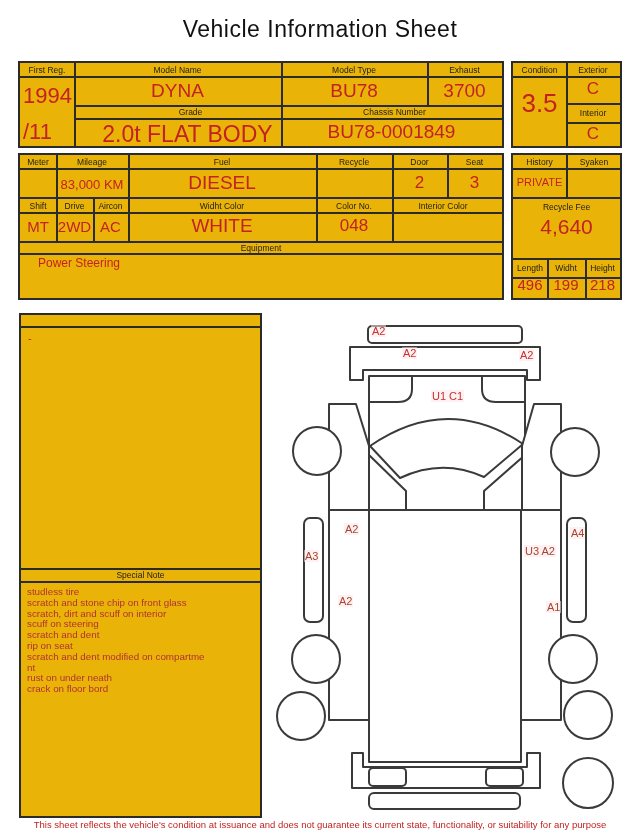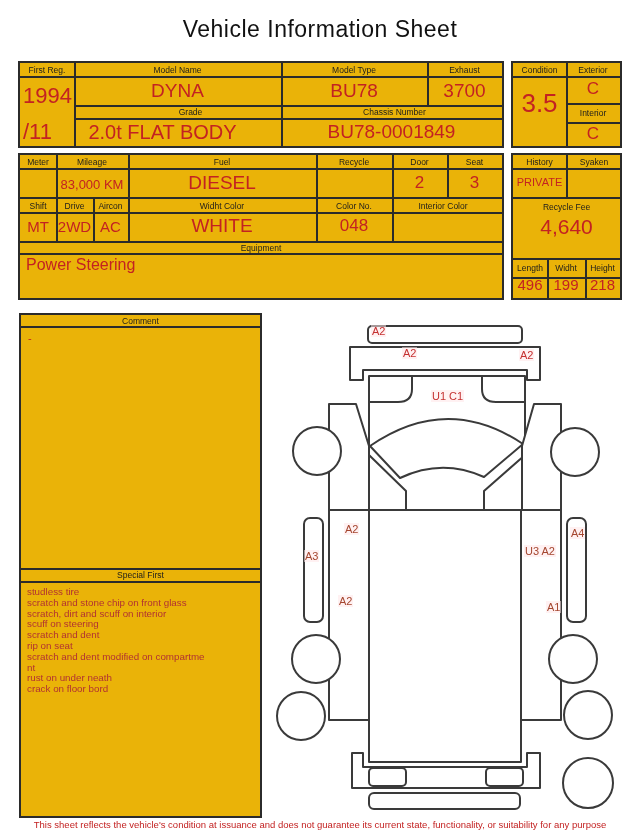--- a/index.html
+++ b/index.html
@@ -43,21 +43,21 @@
     <div class="hdr" style="left:54px;top:1px;width:207px">Model Name</div>
     <div class="val" style="left:54px;top:17px;width:207px;font-size:19px">DYNA</div>
 
     <div class="hdr" style="left:261px;top:1px;width:146px">Model Type</div>
     <div class="val" style="left:261px;top:17px;width:146px;font-size:19px">BU78</div>
 
     <div class="hdr" style="left:407px;top:1px;width:75px">Exhaust</div>
     <div class="val" style="left:407px;top:17px;width:75px;font-size:19px">3700</div>
 
     <div class="hdr" style="left:54px;top:43px;width:233px">Grade</div>
-    <div class="val" style="left:39px;top:58px;width:207px;font-size:20px">2.0t FLAT BODY</div>
+    <div class="val" style="left:64px;top:58px;width:207px;font-size:23px">2.0t FLAT BODY</div>
 
     <div class="hdr" style="left:261px;top:43px;width:227px">Chassis Number</div>
     <div class="val" style="left:261px;top:58px;width:221px;font-size:19px">BU78-0001849</div>
   </div>
 
   <div class="box" style="left:511px;top:61px;width:111px;height:87px">
     <div class="vl" style="left:53px;top:0;height:83px"></div>
     <div class="hl" style="top:13px;left:0;width:107px"></div>
     <div class="hl" style="top:40px;left:53px;width:54px"></div>
     <div class="hl" style="top:59px;left:53px;width:54px"></div>
@@ -105,21 +105,21 @@
     <div class="hdr" style="left:372px;top:45px;width:102px">Interior Color</div>
 
     <div class="val" style="left:0;top:63px;width:36px;font-size:15px">MT</div>
     <div class="val" style="left:36px;top:63px;width:37px;font-size:15px">2WD</div>
     <div class="val" style="left:73px;top:63px;width:35px;font-size:15px">AC</div>
     <div class="val" style="left:108px;top:60px;width:188px;font-size:19px">WHITE</div>
     <div class="val" style="left:296px;top:61px;width:76px;font-size:17px">048</div>
     <div class="val" style="left:372px;top:63px;width:110px;font-size:13px"></div>
 
     <div class="hdr" style="left:0;top:87px;width:482px">Equipment</div>
-    <div class="val left" style="left:6px;top:101px;width:470px;font-size:16px">Power Steering</div>
+    <div class="val left" style="left:18px;top:101px;width:470px;font-size:12px">Power Steering</div>
   </div>
 
   <div class="box" style="left:511px;top:153px;width:111px;height:147px">
     <div class="vl" style="left:53px;top:0;height:42px"></div>
     <div class="vl" style="left:34px;top:103px;height:40px"></div>
     <div class="vl" style="left:72px;top:103px;height:40px"></div>
     <div class="hl" style="top:13px;left:0;width:107px"></div>
     <div class="hl" style="top:42px;left:0;width:107px"></div>
     <div class="hl" style="top:103px;left:0;width:107px"></div>
     <div class="hl" style="top:122px;left:0;width:107px"></div>
@@ -138,24 +138,23 @@
     <div class="val" style="left:0;top:121px;width:34px;font-size:15px">496</div>
     <div class="val" style="left:34px;top:121px;width:38px;font-size:15px">199</div>
     <div class="val" style="left:72px;top:121px;width:35px;font-size:15px">218</div>
   </div>
 
   <div class="box" style="left:19px;top:313px;width:243px;height:505px">
     <div class="hl" style="top:11px;left:0;width:239px"></div>
     <div class="hl" style="top:253px;left:0;width:239px"></div>
     <div class="hl" style="top:266px;left:0;width:239px"></div>
 
-    <div class="hdr" style="left:0;top:0;width:239px">Comment</div>
     <div class="val left" style="left:7px;top:17px;width:225px;font-size:11px">-</div>
 
-    <div class="hdr" style="left:0;top:254px;width:239px">Special First</div>
+    <div class="hdr" style="left:0;top:254px;width:239px">Special Note</div>
     <div class="notes">
       <div>studless tire</div>
       <div>scratch and stone chip on front glass</div>
       <div>scratch, dirt and scuff on interior</div>
       <div>scuff on steering</div>
       <div>scratch and dent</div>
       <div>rip on seat</div>
       <div>scratch and dent modified on compartme</div>
       <div>nt</div>
       <div>rust on under neath</div>

